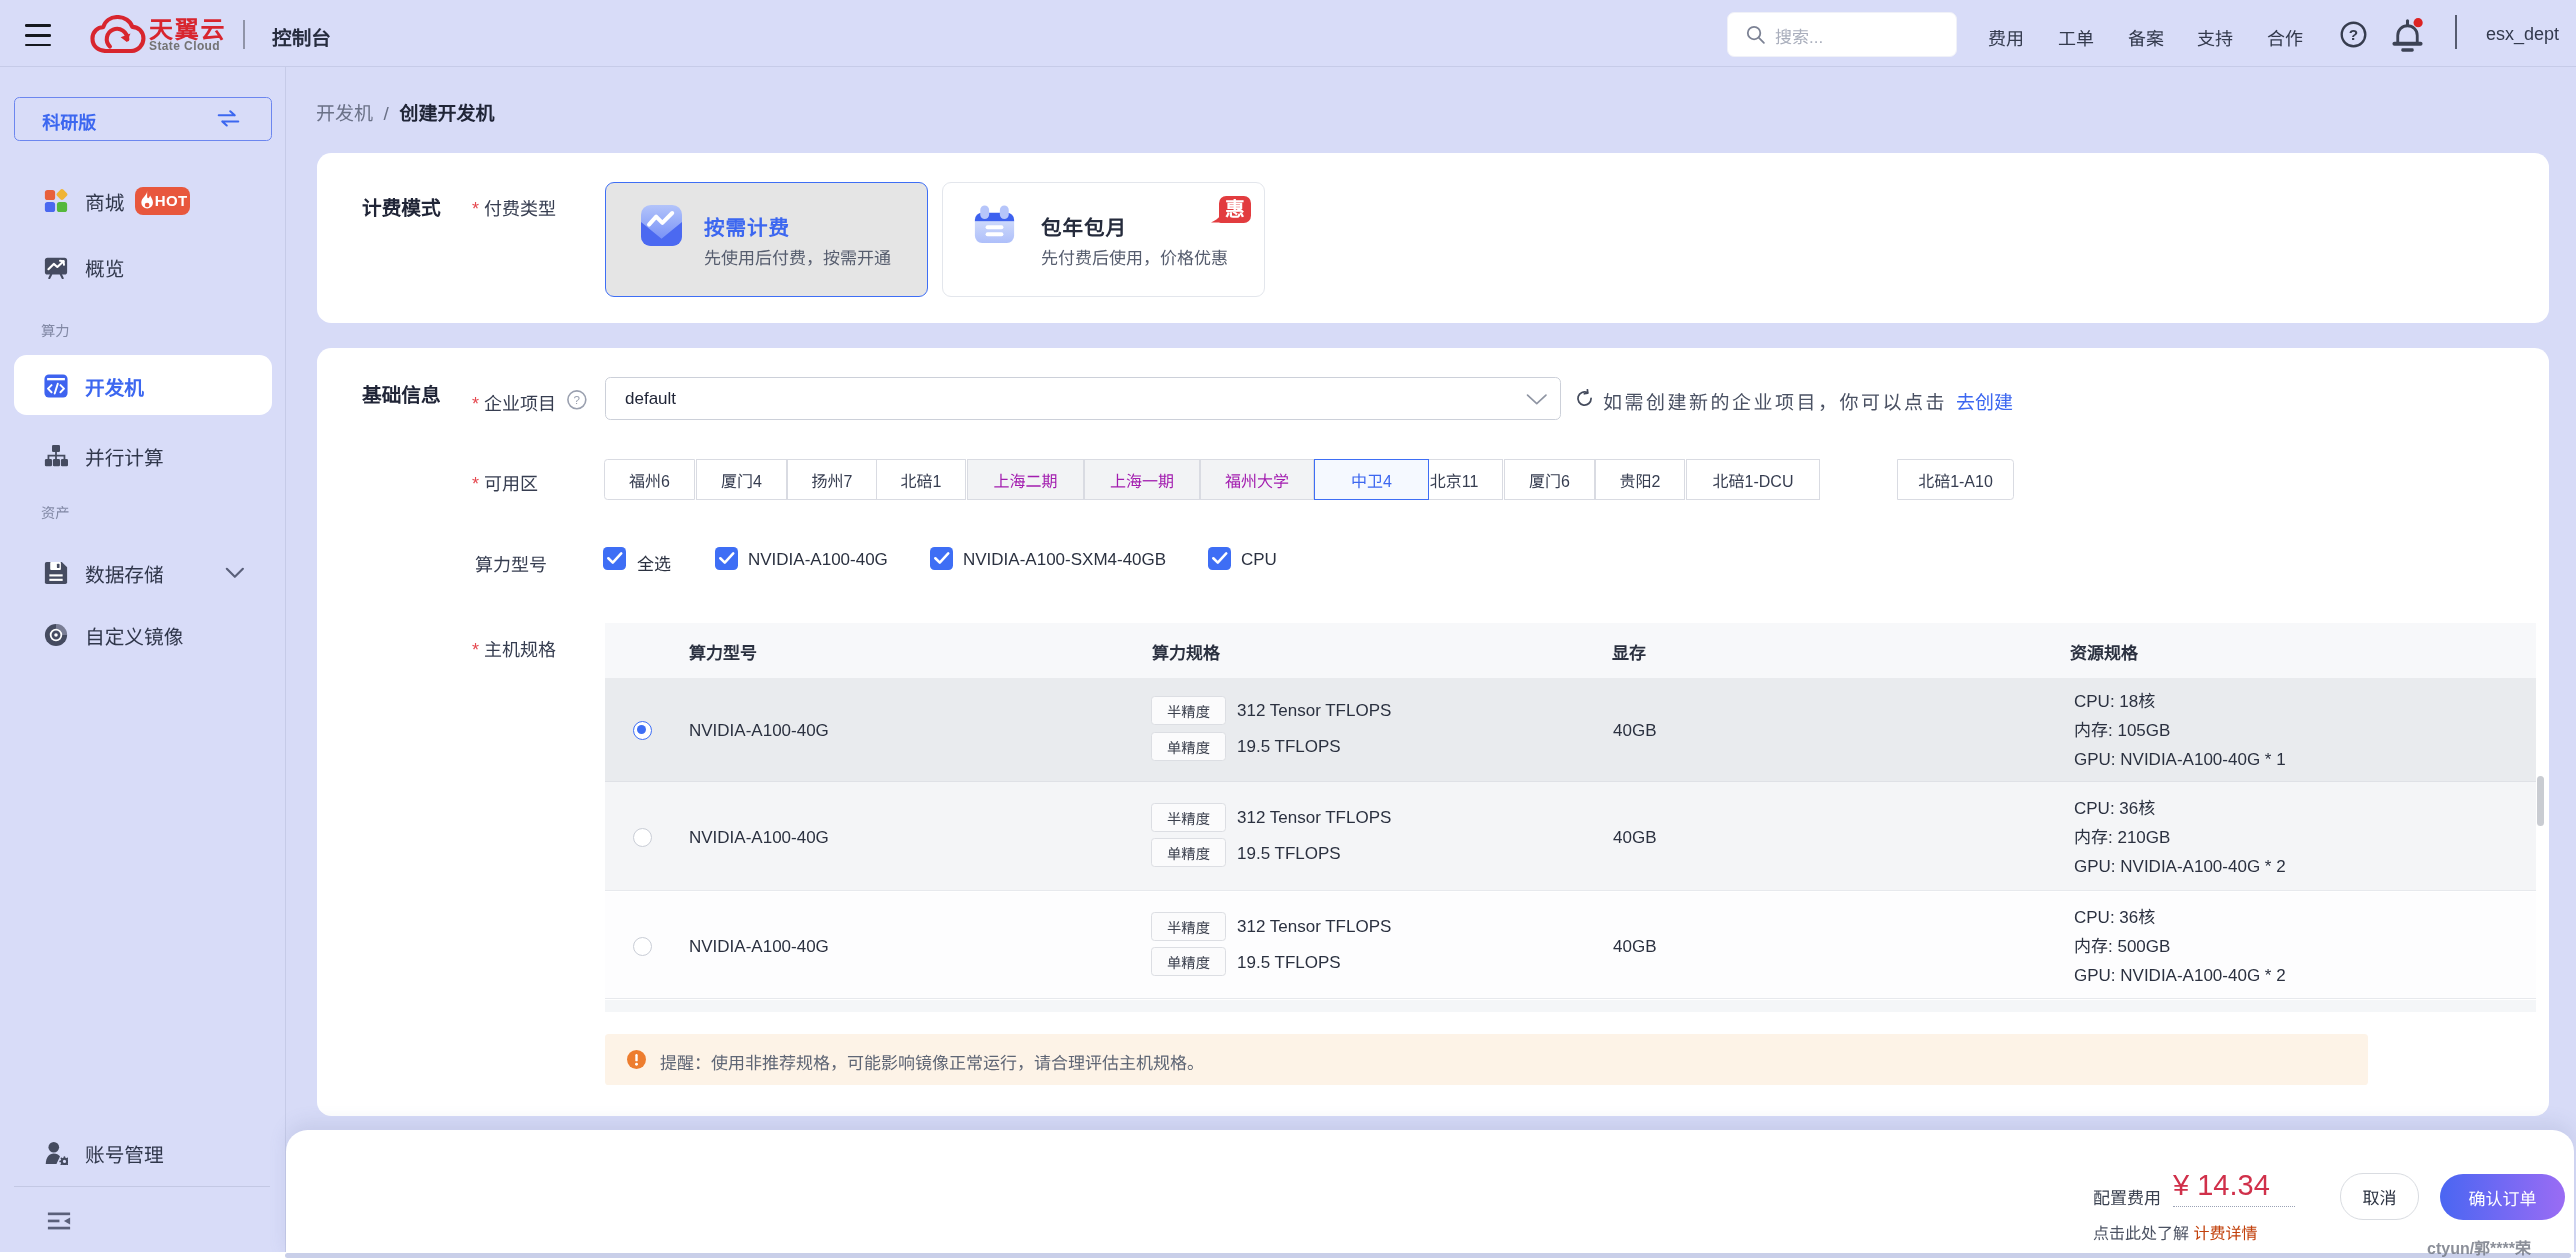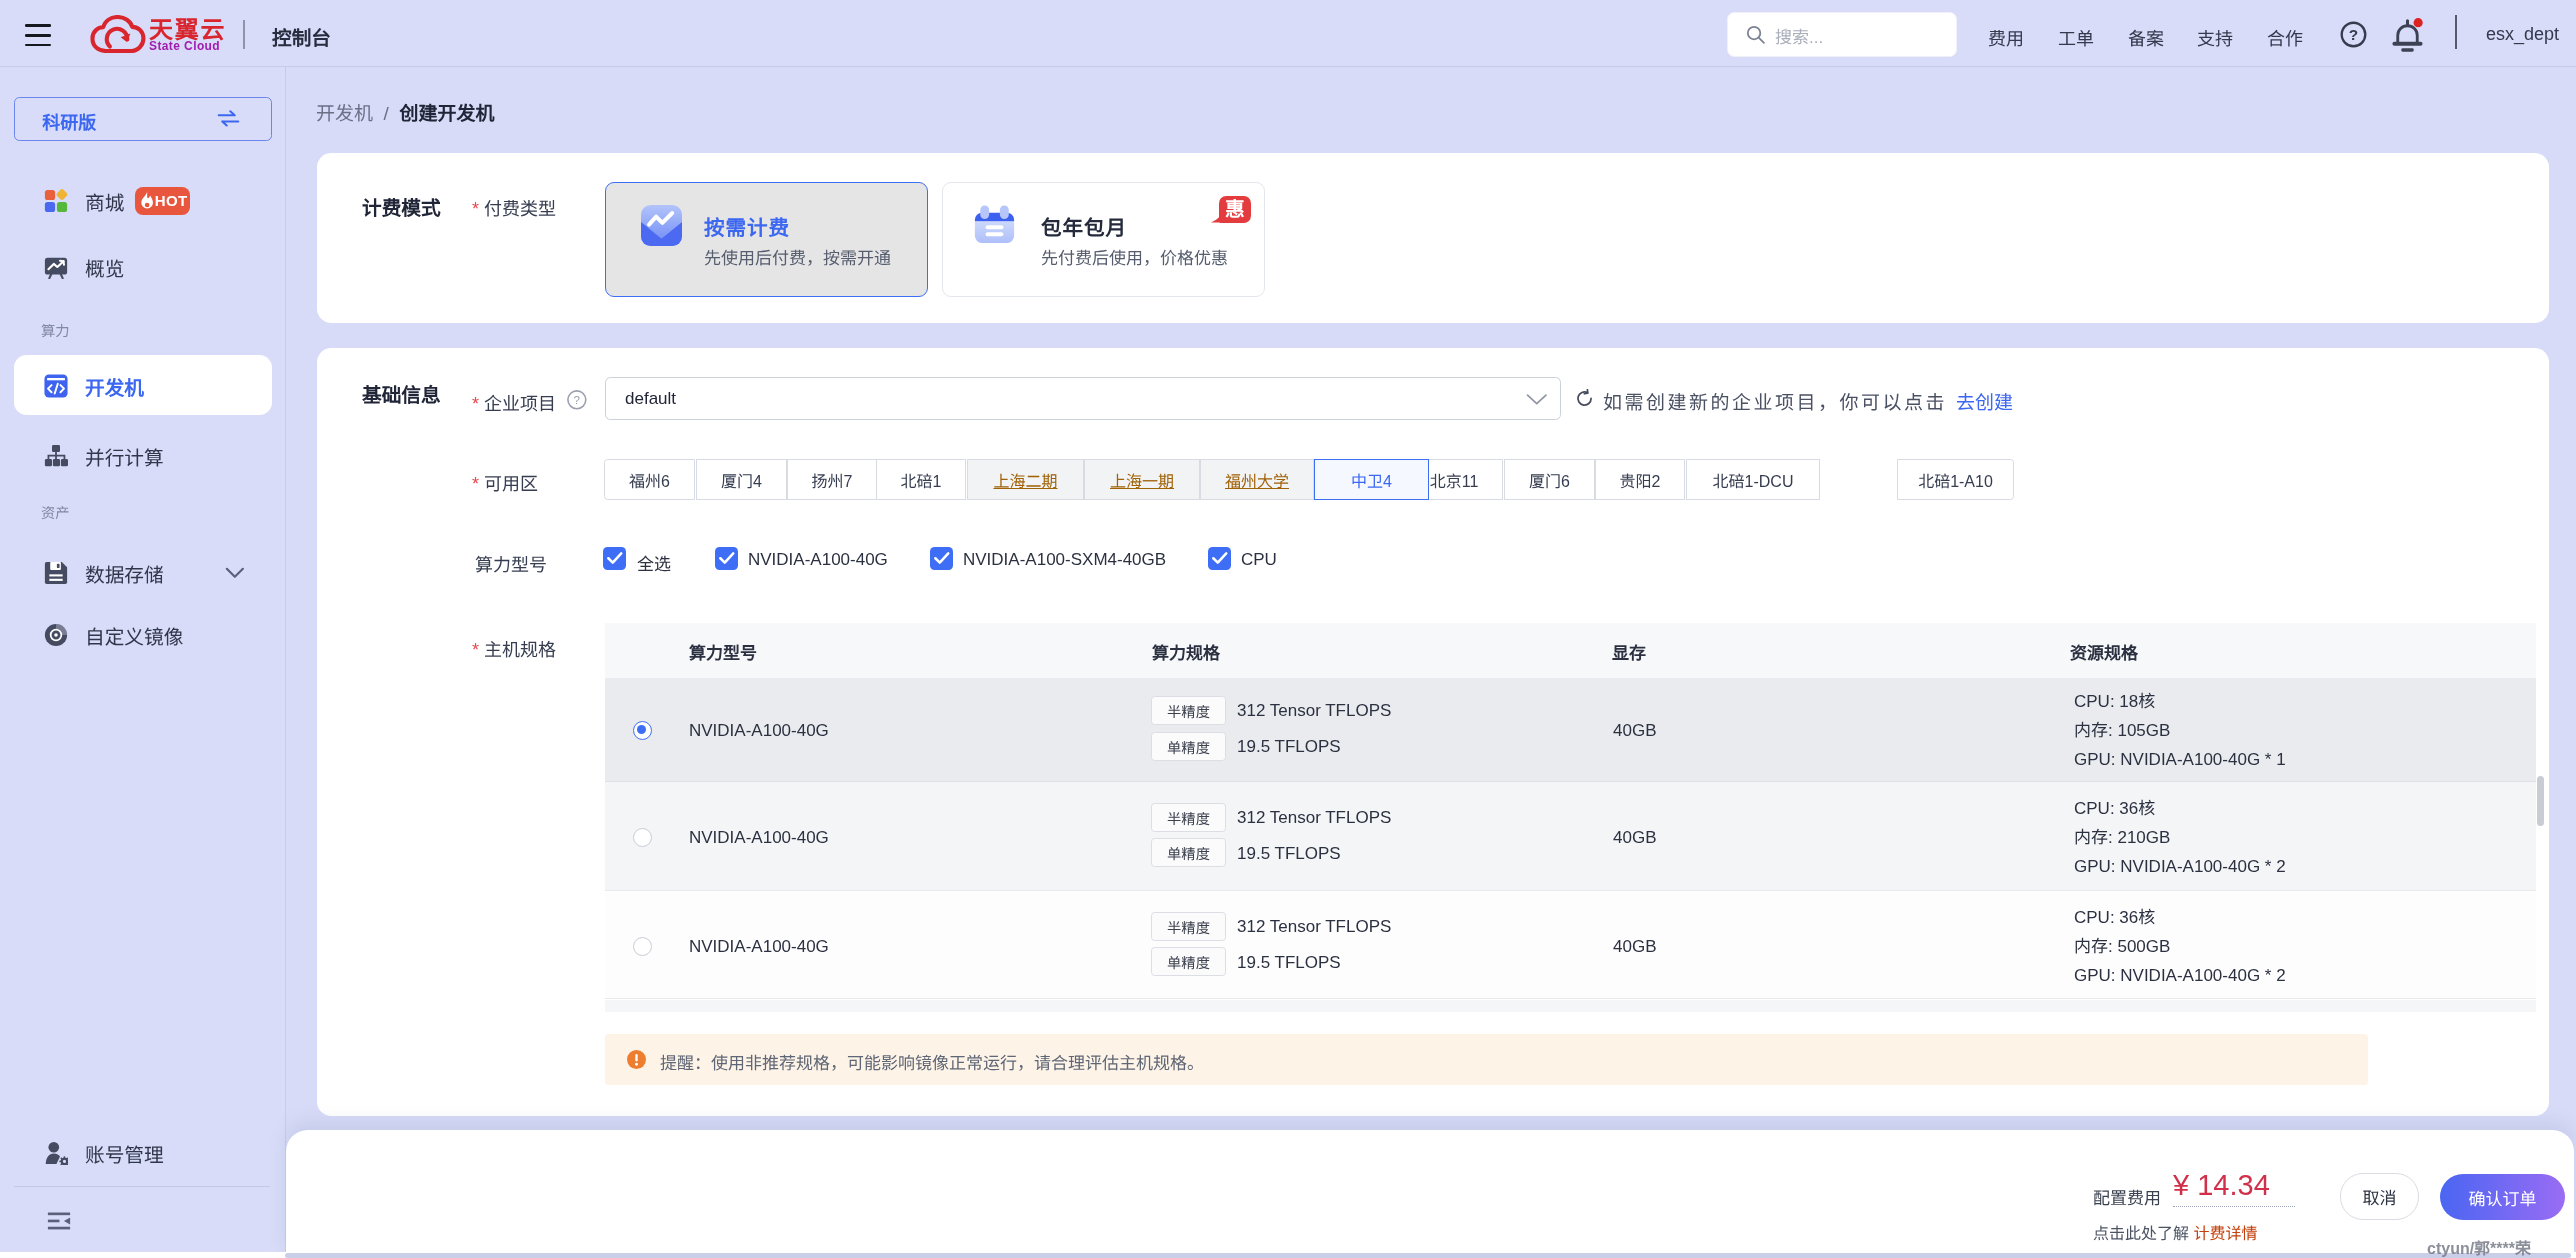--- a/index.html
+++ b/index.html
@@ -4,21 +4,21 @@
 <title>创建开发机</title>
 <style>
   * { margin:0; padding:0; box-sizing:border-box; }
   html,body { width:2576px; height:1258px; overflow:hidden; }
   body { font-family:"Liberation Sans", sans-serif; background:#d7dbf7; position:relative; color:#262b38; }
   .abs { position:absolute; }
   
   #topbar { position:absolute; left:0; top:0; width:2576px; height:67px; background:#d8dcf8; border-bottom:0.9px solid #c6cbe8; }
   .burger span { display:block; width:26px; height:2.7px; background:#15181f; border-radius:1.3px; margin-bottom:7.2px; }
   #logo-zh { font-size:24px; font-weight:bold; color:#d8252e; letter-spacing:1.8px; }
-  #logo-en { font-size:12px; font-weight:bold; color:#a21caf; letter-spacing:0.4px; }
+  #logo-en { font-size:12px; font-weight:bold; color:#737373; letter-spacing:0.4px; }
   .tb-txt { font-size:18px; color:#333a4d; }
   #search { position:absolute; left:1727px; top:11.6px; width:230px; height:45px; background:#fff; border-radius:7.2px; border:0.9px solid #f0f1f8; }
   #search .ph { position:absolute; left:47px; top:10.7px; font-size:17px; color:#a9aebc; }
   
   #sidebar { position:absolute; left:0; top:67px; width:286px; height:1191px; background:#d8dcf8; border-right:0.9px solid #c6cbe8; }
   #verbtn { position:absolute; left:14.3px; top:30px; width:258px; height:44px; border:1.8px solid #6c86ef; border-radius:5.4px; }
   #verbtn .t { position:absolute; left:27px; top:9.8px; font-size:18px; font-weight:bold; color:#3c67f0; }
   .mi { position:absolute; left:0; width:286px; height:52px; }
   .mi .ic { position:absolute; left:44px; top:50%; transform:translateY(-50%); width:24px; height:24px; }
   .mi .tx { position:absolute; left:85px; top:50%; transform:translateY(-50%); font-size:19.7px; color:#30374b; }
@@ -28,21 +28,21 @@
   .card { position:absolute; left:317px; width:2232px; background:#fff; border-radius:14.3px; }
   .ctitle { position:absolute; left:45px; font-size:19.7px; font-weight:bold; color:#202537; }
   .star { color:#e5484f; }
   .flabel { font-size:18px; color:#363d50; }
   .paycard { position:absolute; top:29px; width:323px; height:115px; border-radius:9px; }
   .paycard .pt { position:absolute; left:98px; top:28px; font-size:20.6px; font-weight:bold; letter-spacing:0.9px; }
   .paycard .ps { position:absolute; left:98px; top:61px; font-size:17px; color:#565d6e; }
   .payic { position:absolute; left:35px; top:25px; width:41px; height:41px; }
   
   .rgn { position:absolute; top:111px; height:41px; border:0.9px solid #d9dbe2; background:#fff; font-size:16px; color:#363d50; display:flex; align-items:center; justify-content:center; }
-  .rgn.dis { background:#f2f3f5; color:#a16207;text-decoration:underline; }
+  .rgn.dis { background:#f2f3f5; color:#a21caf; }
   .rgn.sel { background:#f5f9ff; border:0.9px solid #3e6ef5; color:#3c67f0; z-index:2; }
   
   .ckb { position:absolute; width:23px; height:23px; background:#3e6ef5; border-radius:4.5px; }
   .ckb svg { position:absolute; left:3.6px; top:5.4px; }
   .cklb { position:absolute; font-size:17px; color:#2b3140; }
   
   #tbl { position:absolute; left:288px; top:275px; width:1944px; height:389px; overflow:hidden; }
   .trow { position:absolute; left:0; width:1931px; }
   .col-name { position:absolute; left:84px; }
   .radio { position:absolute; left:28px; width:19px; height:19px; border-radius:50%; background:#fff; }

